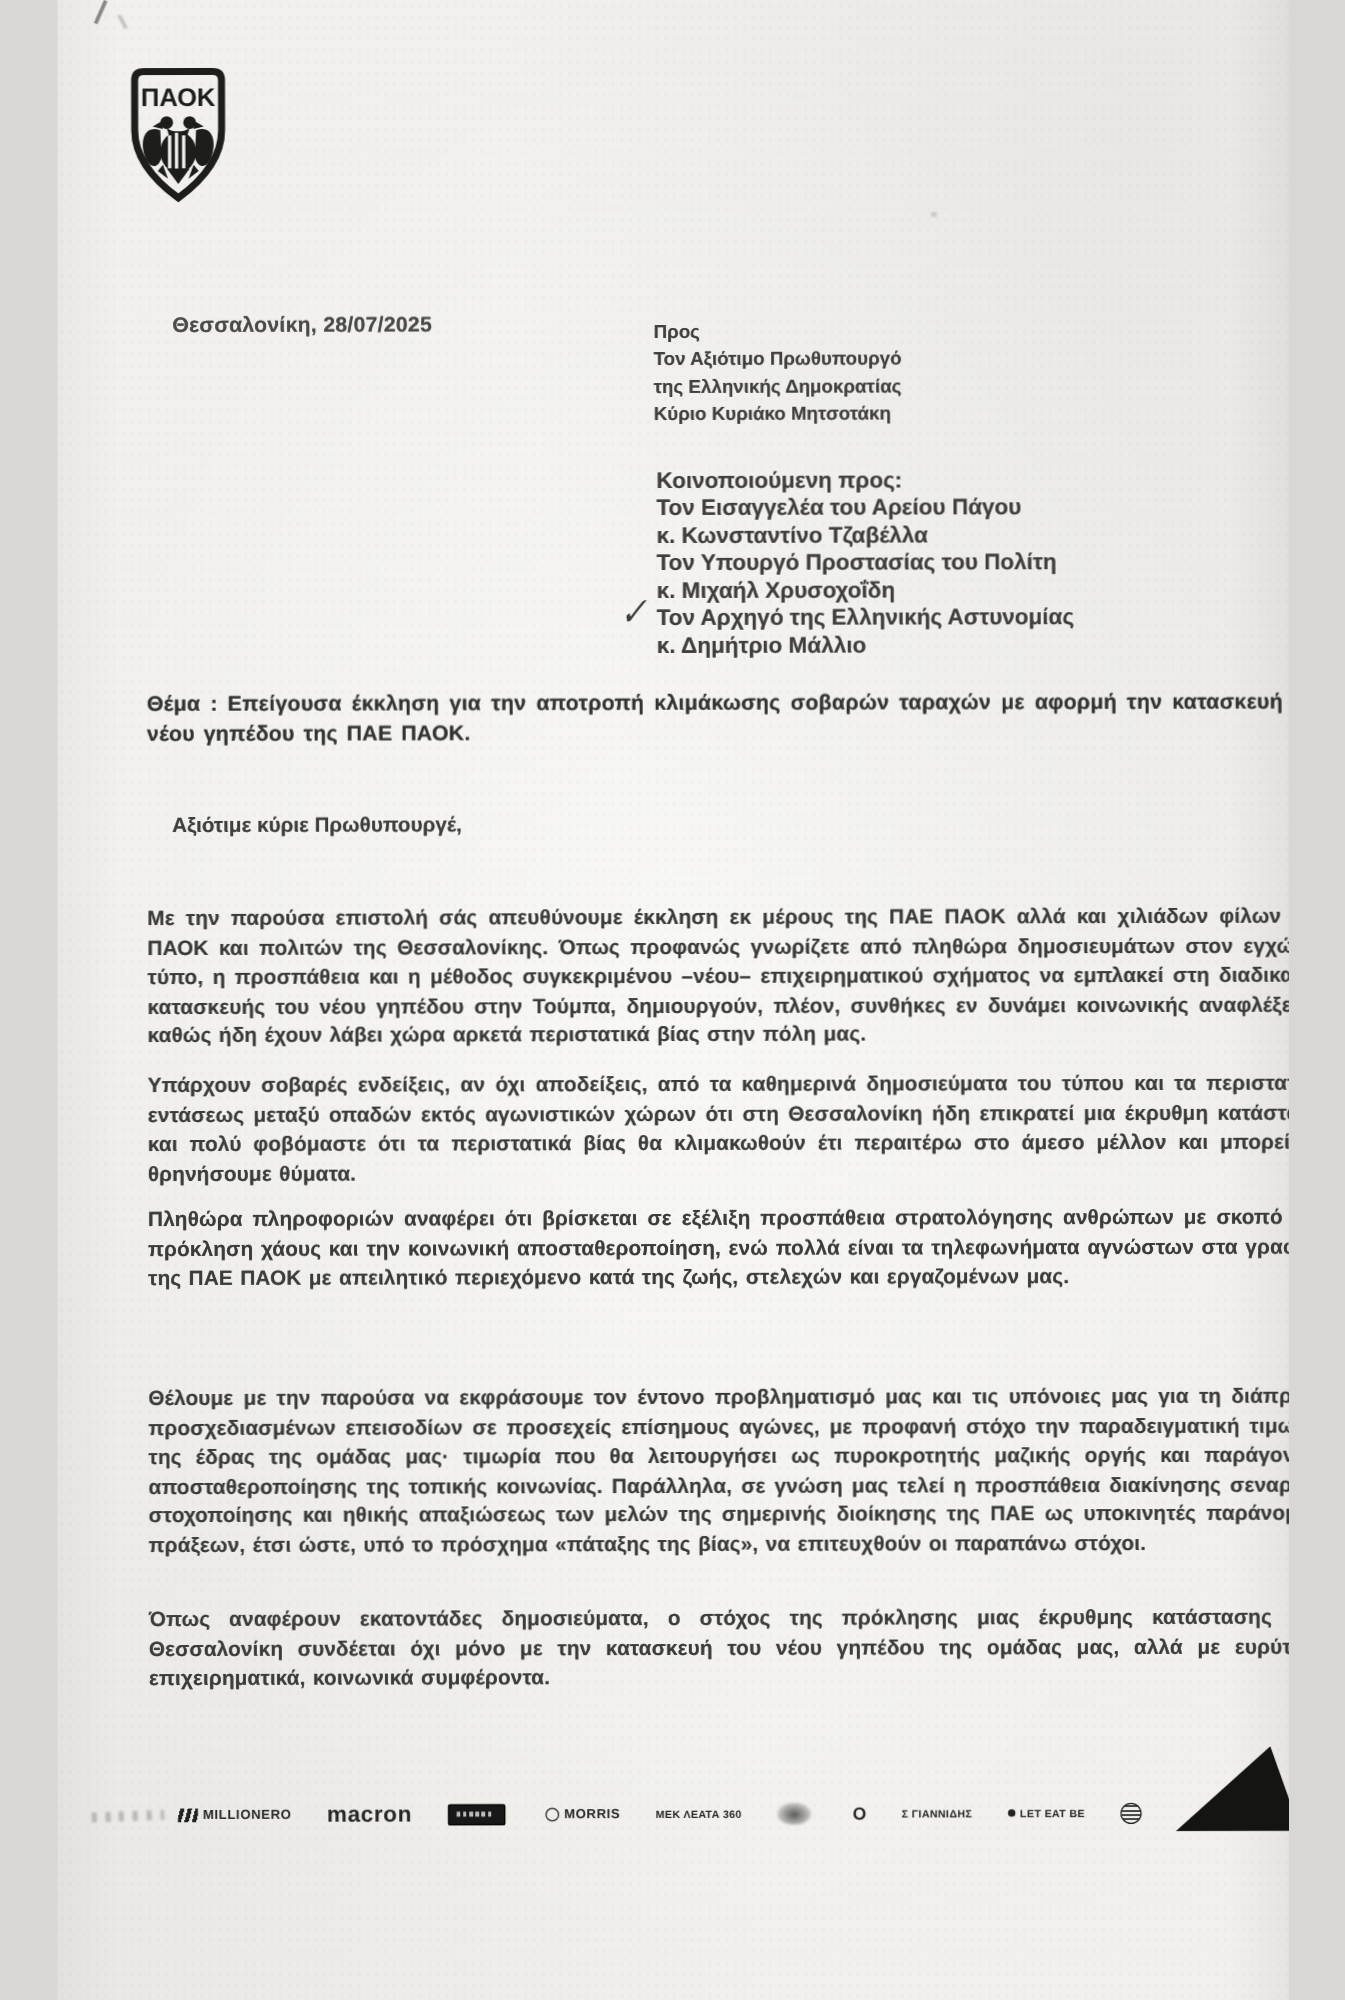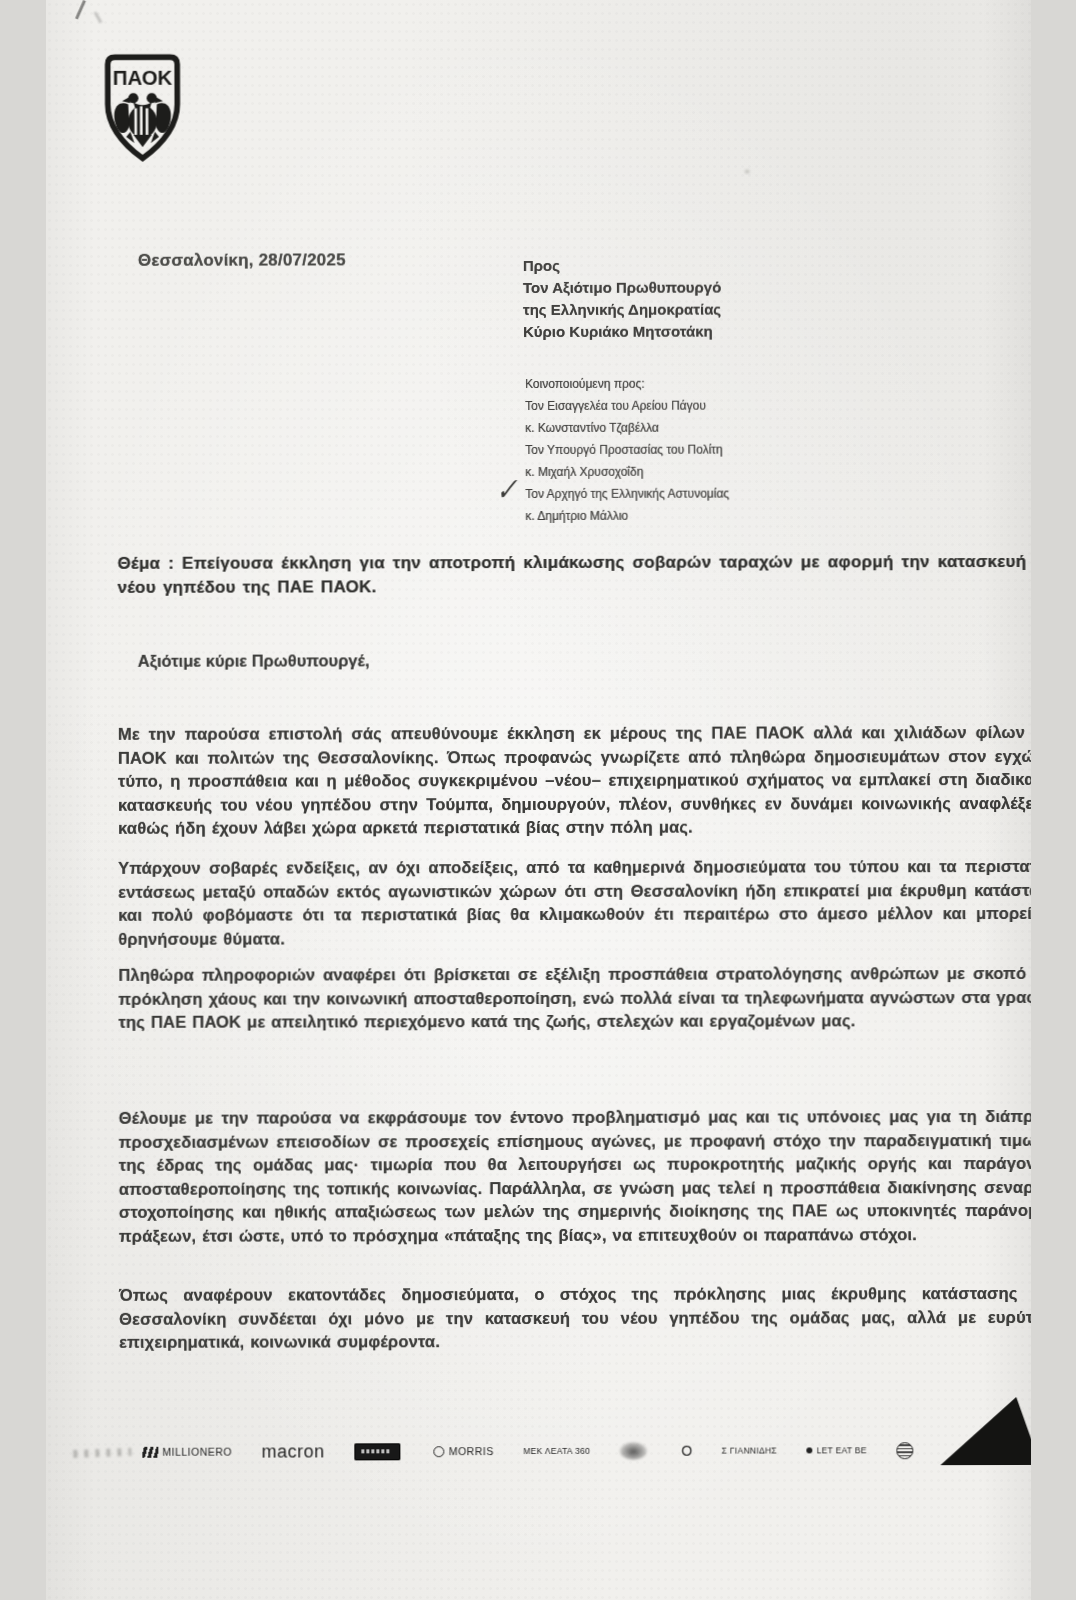--- a/index.html
+++ b/index.html
@@ -27,21 +27,21 @@
   .crest{position:absolute;left:52px;top:50px;width:92px;height:122px;}
   .crest svg{filter:blur(.2px);}
 
   .date-line{
     position:absolute;left:93px;top:250px;
     font-weight:bold;font-size:17px;color:#4a4a47;letter-spacing:.2px;
     text-shadow:0 0 .4px rgba(60,60,58,.7);
   }
 
   .recipient{position:absolute;left:478px;top:255px;font-weight:bold;font-size:15px;line-height:22px;color:#403f3d;text-shadow:0 0 .4px rgba(60,60,58,.6);}
-  .cc{position:absolute;left:480px;top:373px;font-weight:normal;font-size:12px;line-height:22px;color:#403f3d;text-shadow:0 0 .4px rgba(60,60,58,.6);}
+  .cc{position:absolute;left:480px;top:373px;font-weight:bold;font-size:18px;line-height:22px;color:#403f3d;text-shadow:0 0 .4px rgba(60,60,58,.6);}
   .checkmark{
     position:absolute;left:450px;top:474px;
     font-size:27px;font-style:italic;font-weight:normal;color:#3c3c3a;
     transform:rotate(-10deg) skewX(-8deg);
   }
 
   .subject{
     position:absolute;left:72px;top:551px;width:945px;margin:0;
     text-align:justify;font-weight:bold;font-size:17px;line-height:24px;
     color:#323230;letter-spacing:.25px;word-spacing:2px;
@@ -66,21 +66,21 @@
   .p4{top:1106px;}
   .p5{top:1283px;}
 
   
   .sponsors{
     position:absolute;left:95px;top:1437px;width:775px;height:28px;
     display:flex;align-items:center;justify-content:space-between;
     filter:blur(.55px) grayscale(1);color:#262624;
   }
   .sp{display:flex;align-items:center;gap:4px;white-space:nowrap;}
-  .sp-label{font-weight:normal;}
+  .sp-label{font-weight:bold;}
   .lbl-caps{font-size:10.5px;letter-spacing:.5px;}
   .lbl-macron{font-size:18px;letter-spacing:.5px;text-transform:lowercase;}
   .lbl-tiny{font-size:8.5px;letter-spacing:.3px;}
   .lbl-o{font-size:14px;}
   .m-mark{width:16px;height:11px;background:
       linear-gradient(105deg, transparent 10%, #222 10% 28%, transparent 28% 42%, #222 42% 60%, transparent 60% 74%, #222 74% 92%, transparent 92%);}
   .dark-box{width:46px;height:17px;background:#181816;border-radius:2px;
       box-shadow:inset 0 0 0 1px #000;position:relative;}
   .dark-box::after{content:"";position:absolute;left:7px;top:6px;width:30px;height:4px;
       background:repeating-linear-gradient(90deg, rgba(230,230,225,.8) 0 3px, transparent 3px 5px);}

